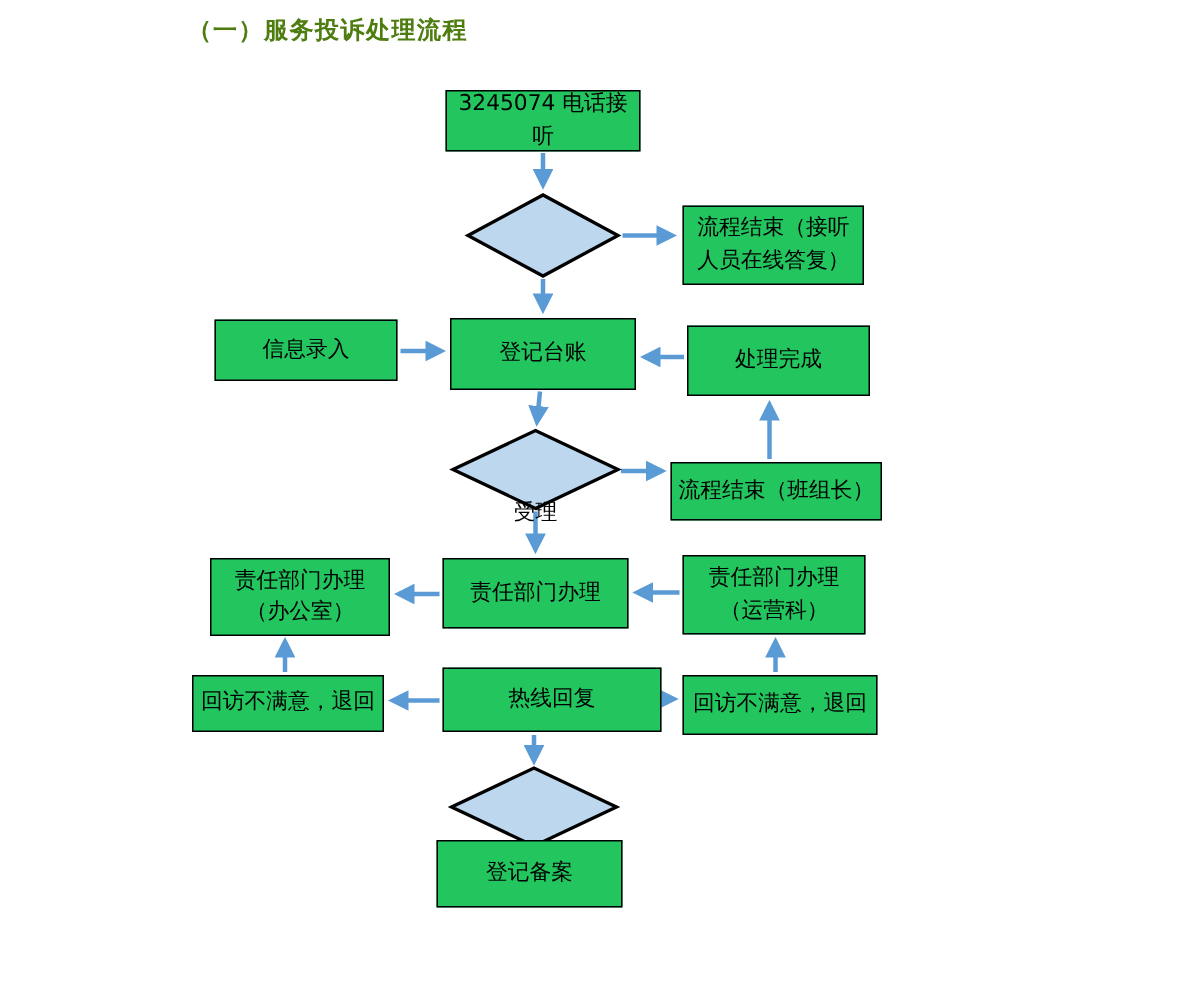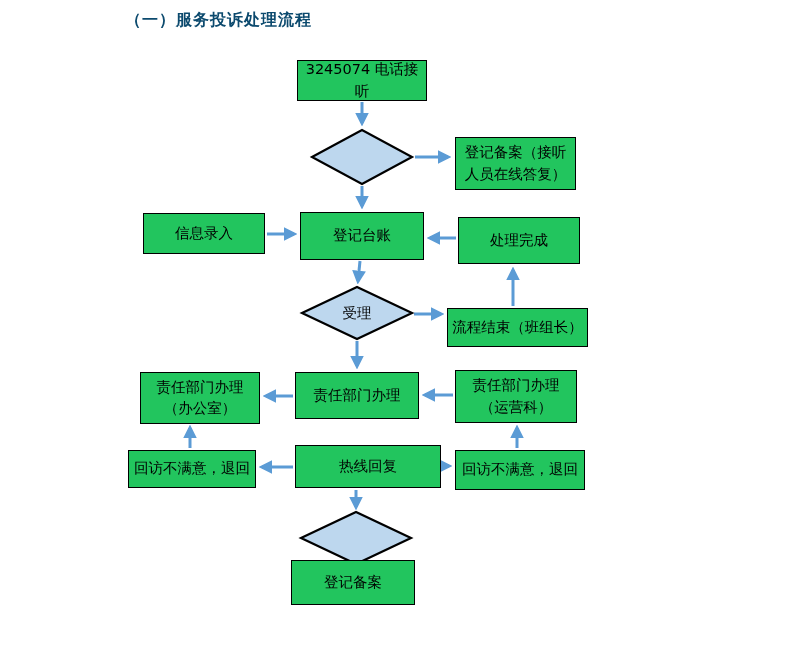--- a/index.html
+++ b/index.html
@@ -2,32 +2,32 @@
 <html><head>
 <meta charset="utf-8">
 <style>
   html,body{margin:0;padding:0;background:#fff;}
   .canvas{
     position:relative;width:791px;height:666px;background:#ffffff;overflow:hidden;
     font-family:"DejaVu Sans","Liberation Sans",sans-serif;color:#000;
   }
   .title{
     position:absolute;left:125px;top:10px;font-size:16px;font-weight:bold;
-    letter-spacing:1px;color:#0c4a6e;
+    letter-spacing:1px;color:#4d7c0f;
   }
   .flow-svg{position:absolute;left:0;top:0;z-index:1;}
   .node{
     position:absolute;z-index:2;box-sizing:border-box;
     background:#22c55e;border:1.5px solid #000;
     display:flex;align-items:center;justify-content:center;text-align:center;
     font-size:14.5px;line-height:1.45;white-space:pre-line;padding:2px 4px;
   }
   .dlabel{
     position:absolute;z-index:2;display:flex;align-items:center;justify-content:center;
-    font-size:14.5px;text-align:center;background:transparent;
+    font-size:14.5px;text-align:center;background:transparent;margin-top:28px;
   }
 </style>
 </head>
 <body>
 
 <div class="canvas">
 
   <div class="title">（一）服务投诉处理流程</div>
 
   <svg class="flow-svg" width="791" height="666" viewBox="0 0 791 666">
@@ -59,21 +59,21 @@
 
     <g fill="#BDD7EE" stroke="#000000" stroke-width="2.2" stroke-linejoin="miter">
       <polygon points="312,157 362,130 412,157 362,184"></polygon>
       <polygon points="302,313 357,287 412,313 357,339"></polygon>
       <polygon points="301,538 356,512 411,538 356,564"></polygon>
     </g>
   </svg>
 
   <div class="node" style="left:297px;top:60px;width:130px;height:41px">3245074 电话接听</div>
 
-  <div class="node" style="left:455px;top:137px;width:121px;height:53px">登记备案（接听
+  <div class="node" style="left:455px;top:137px;width:121px;height:53px">流程结束（接听
 人员在线答复）</div>
 
   <div class="node" style="left:300px;top:212px;width:124px;height:48px">登记台账</div>
 
   <div class="node" style="left:143px;top:213px;width:122px;height:41px">信息录入</div>
 
   <div class="node" style="left:447px;top:308px;width:141px;height:39px">流程结束（班组长）</div>
 
   <div class="node" style="left:458px;top:217px;width:122px;height:47px">处理完成</div>
 

